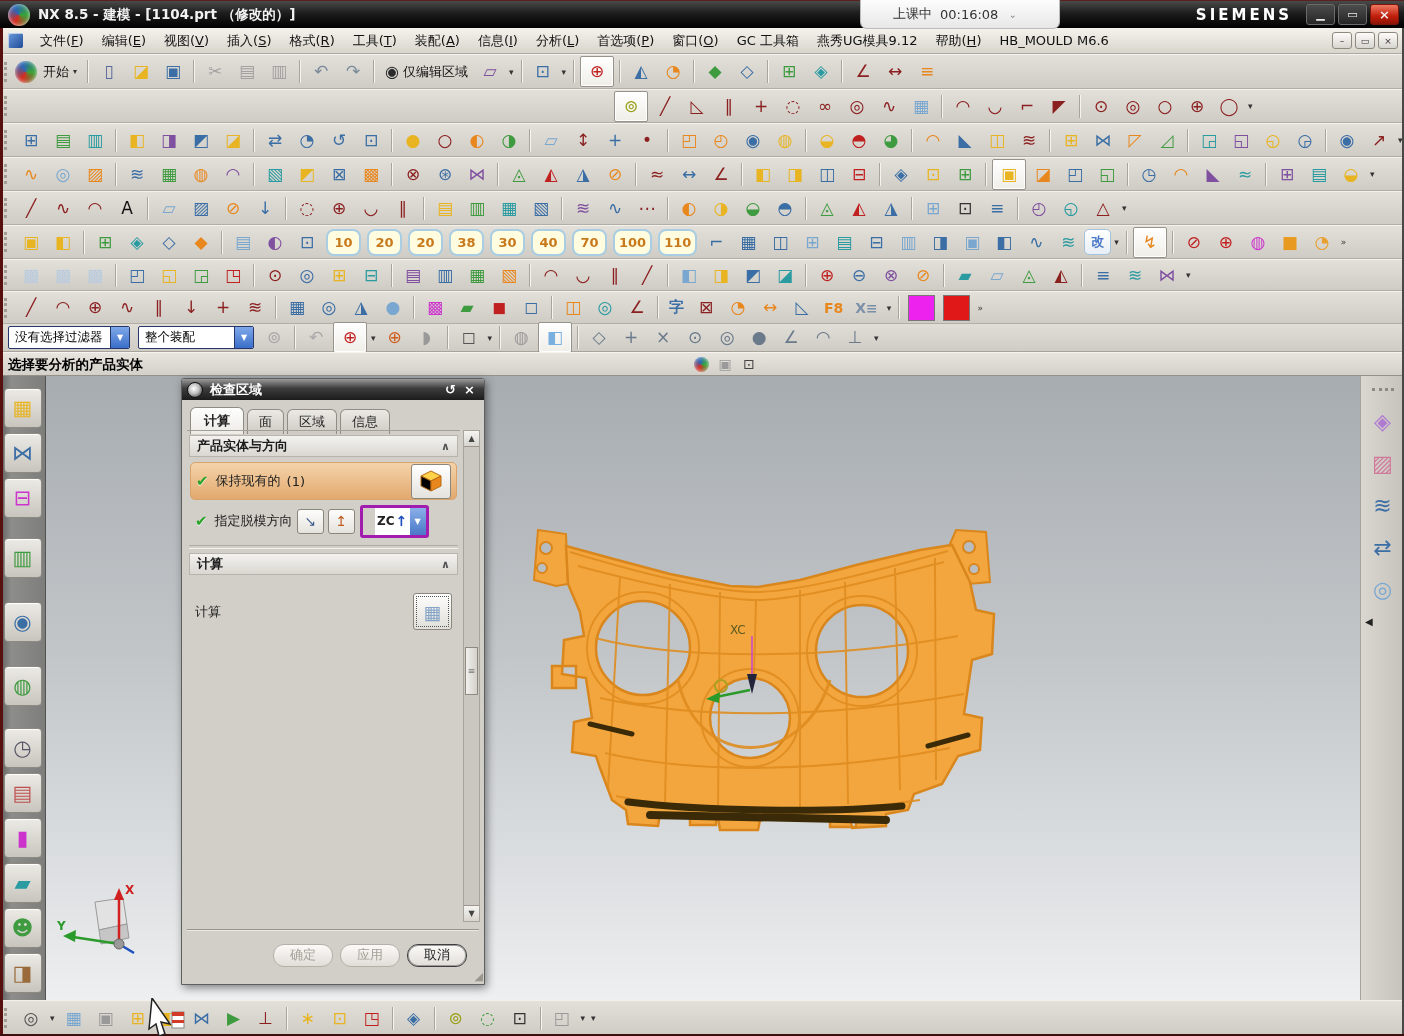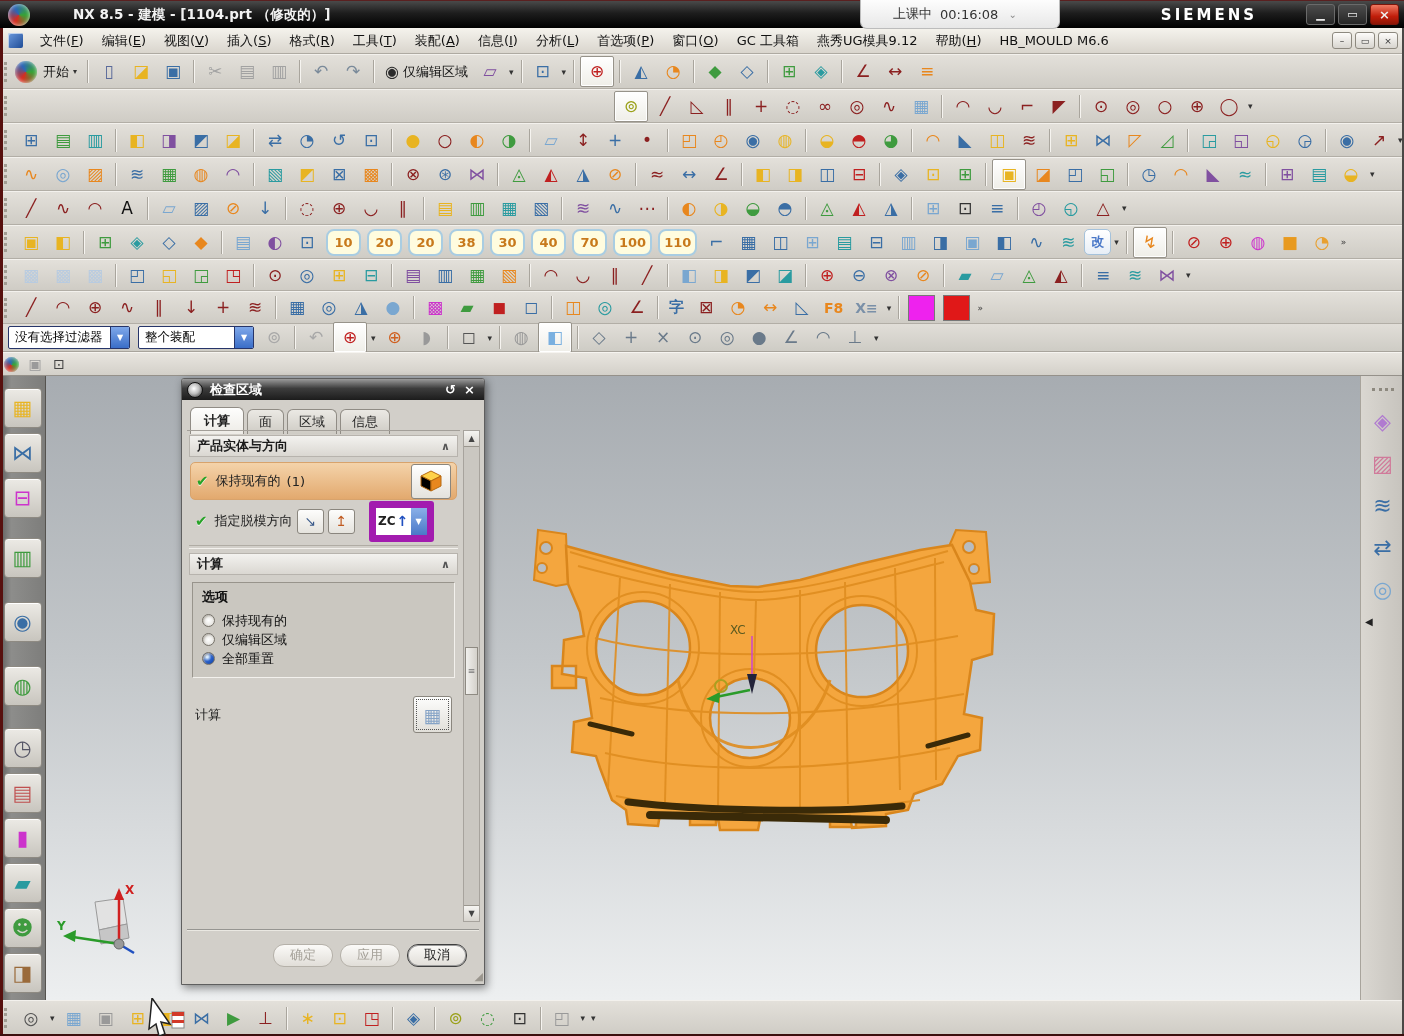--- a/index.html
+++ b/index.html
@@ -1,21 +1,21 @@
 <!DOCTYPE html>
 <html><head>
 <meta charset="utf-8">
 <style>
   html,body{margin:0;padding:0;background:#222;}
   #app{position:relative;width:1404px;height:1036px;overflow:hidden;background:#d6d3cc;
        font-family:"DejaVu Sans","Liberation Sans",sans-serif;-webkit-font-smoothing:antialiased;}
   
   .titlebar{position:absolute;left:0;top:0;width:100%;height:28px;
     background:linear-gradient(#4a4a4a,#1d1d1d 45%,#000);display:flex;align-items:center;
-    border-top:1px solid #5a2020;box-sizing:border-box;z-index:40;gap:35px;}
+    border-top:1px solid #5a2020;box-sizing:border-box;z-index:40;}
   .nxlogo{width:22px;height:22px;border-radius:50%;
     background:conic-gradient(from 210deg,#d92b1f,#2b66b8,#36a336,#d92b1f);
     box-shadow:inset 0 0 4px rgba(255,255,255,.75);flex:0 0 auto;}
   .titlebar .nxlogo{margin:0 8px 0 8px;}
   .wtitle{color:#f2f2f2;font-size:13.5px;font-weight:bold;flex:1;white-space:nowrap;}
   .brand{color:#fff;font-weight:bold;font-size:15px;letter-spacing:3px;margin-right:14px;}
   .winbtns{display:flex;gap:3px;margin-right:5px;}
   .wb{width:27px;height:19px;display:flex;align-items:center;justify-content:center;
      font-size:11px;color:#eee;background:linear-gradient(#4c4c4c,#262626);
      border:1px solid #6a6a6a;border-radius:3px;}
@@ -124,21 +124,21 @@
   .sechdr .tog{margin-left:auto;font-size:11px;color:#555;}
   .selrow{margin:5px 3px 0;height:38px;border-radius:5px;background:linear-gradient(#f4d3aa,#e2a96e);
     display:flex;align-items:center;padding:0 5px;box-sizing:border-box;border:1px solid #d8a36c;}
   .chk{color:#27a327;font-size:15px;font-weight:bold;margin-right:7px;text-shadow:0 1px 0 rgba(255,255,255,.8);}
   .dlbl{font-size:13px;color:#222;white-space:nowrap;}
   .cubebtn{margin-left:auto;width:38px;height:33px;background:linear-gradient(#fff,#e4e2dc);
     border:1px solid #8a867e;border-radius:3px;display:flex;align-items:center;justify-content:center;}
   .dirrow{margin:5px 3px 0;height:32px;display:flex;align-items:center;padding:0 5px;}
   .sbtn{width:25px;height:23px;background:linear-gradient(#fdfdfc,#e5e3dd);border:1px solid #8a867e;
     border-radius:3px;margin-left:4px;display:flex;align-items:center;justify-content:center;font-size:14px;}
-  .zccombo{margin-left:14px;display:flex;height:27px;border:7px solid #a21caf;border-radius:3px;overflow:hidden;}
+  .zccombo{margin-left:5px;display:flex;height:27px;border:3px solid #a21caf;border-radius:3px;overflow:hidden;padding-left:12px;}
   .zcval{width:35px;background:#fff;display:flex;align-items:center;justify-content:center;
     font-size:12px;font-weight:bold;color:#222;gap:1px;}
   .zcup{color:#2050c0;font-size:14px;}
   .zcarr{width:16px;background:linear-gradient(#8ab0e8,#4a78c8);color:#fff;font-size:8px;
     display:flex;align-items:center;justify-content:center;}
   .ddiv{height:2px;border-top:1px solid #b0aca4;border-bottom:1px solid #f3f1ed;margin:8px 2px 0;}
   .groupbox{margin:7px 5px 0;background:#cac7c0;border:1px solid;border-color:#98948c #f3f1ed #f3f1ed #98948c;
     padding:5px 9px 9px;}
   .gblabel{font-weight:bold;font-size:13px;margin-bottom:5px;color:#111;}
   .radio-row{display:flex;align-items:center;gap:7px;height:19px;font-size:13px;color:#111;}
@@ -1171,20 +1171,21 @@
           <span class="g" style="color: rgb(106, 122, 138);">◠</span>
         </div>
         <div class="tbtn">
           <span class="g" style="color: rgb(106, 122, 138);">⊥</span>
         </div>
         <div class="ovf">▾</div>
       </div>
   </div>
 
   <div class="statusbar">
+    <div class="cue">选择要分析的产品实体</div>
     <div class="sbicons" id="status-icons">
         <div class="nxlogo"></div>
         <div class="tbtn">
           <span class="g" style="color: rgb(154, 154, 154);">▣</span>
         </div>
         <div class="tbtn">
           <span class="g" style="color: rgb(68, 68, 68);">⊡</span>
         </div>
       </div>
   </div>
@@ -1365,37 +1366,20 @@
               <span class="zcup">↑</span>
           </span>
           <span class="zcarr">▼</span>
         </div>
       </div>
       <div class="ddiv"></div>
       <div class="sechdr">
         <span>计算</span>
         <span class="tog">∧</span>
       </div>
-      <div class="groupbox">
-        <div class="gblabel">选项</div>
-        <div id="options-radios">
-            <div class="radio-row">
-              <span class="radio"></span>
-              <span>保持现有的</span>
-            </div>
-            <div class="radio-row">
-              <span class="radio"></span>
-              <span>仅编辑区域</span>
-            </div>
-            <div class="radio-row">
-              <span class="radio on"></span>
-              <span>全部重置</span>
-            </div>
-          </div>
-      </div>
       <div class="computerow">
         <span class="dlbl">计算</span>
         <div class="calcbtn">
             <span class="g">▦</span>
           </div>
       </div>
     </div>
     <div class="dscroll">
       <div class="dsar">▲</div>
       <div class="dsthumb">≡</div>

